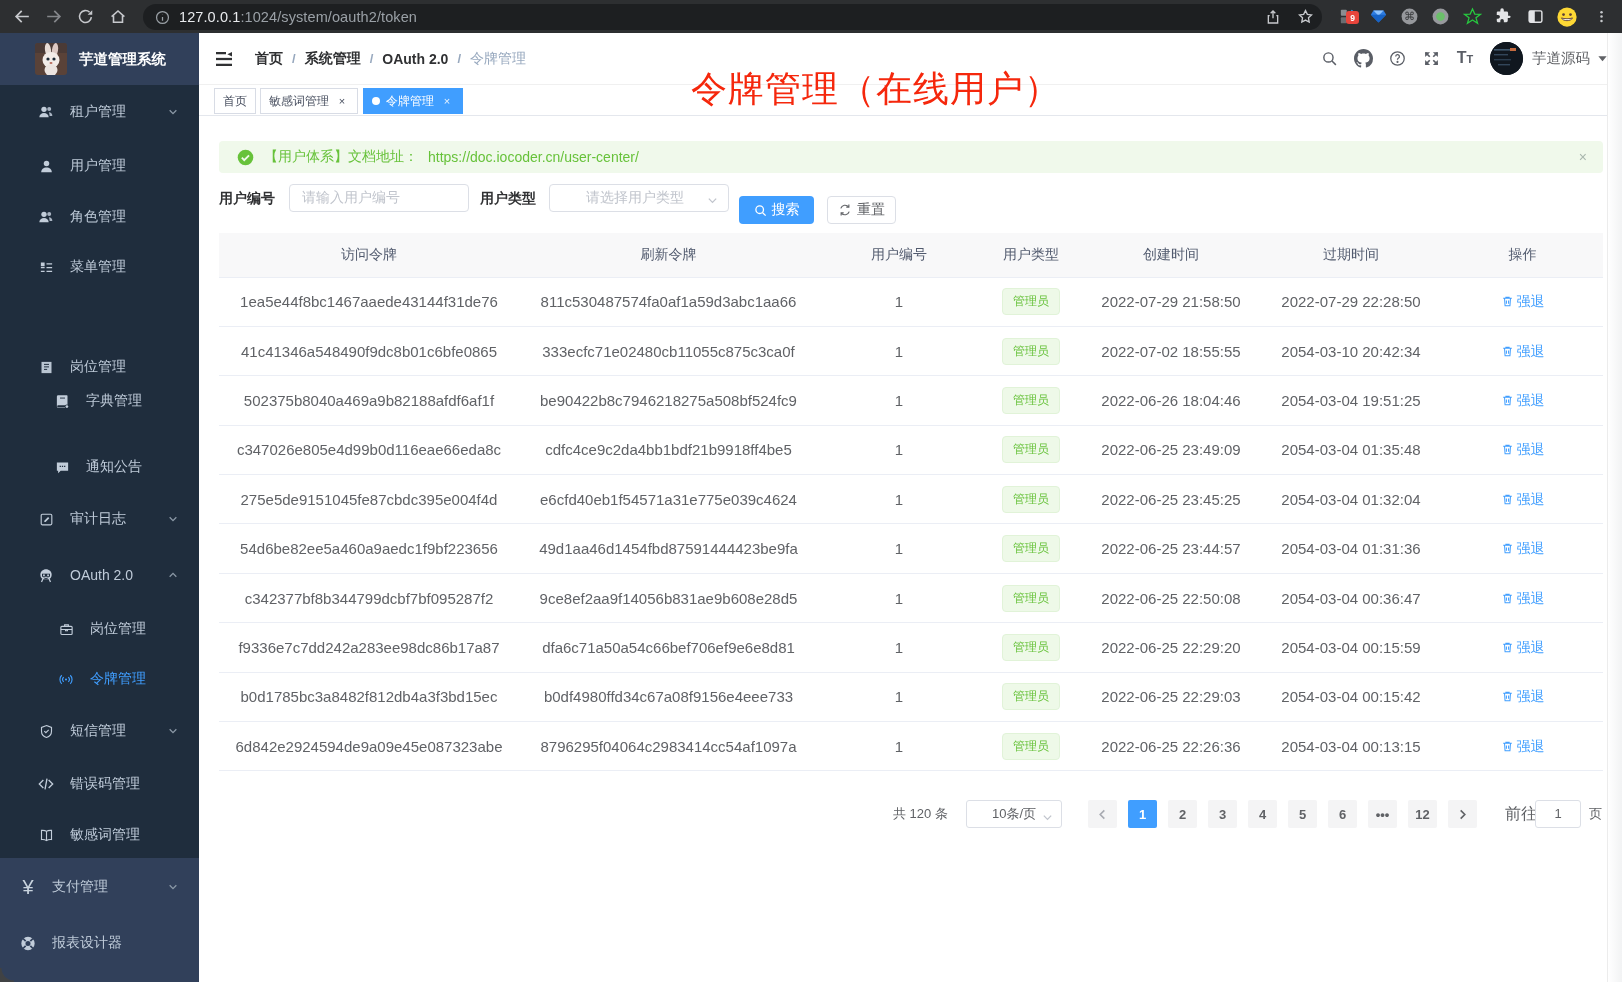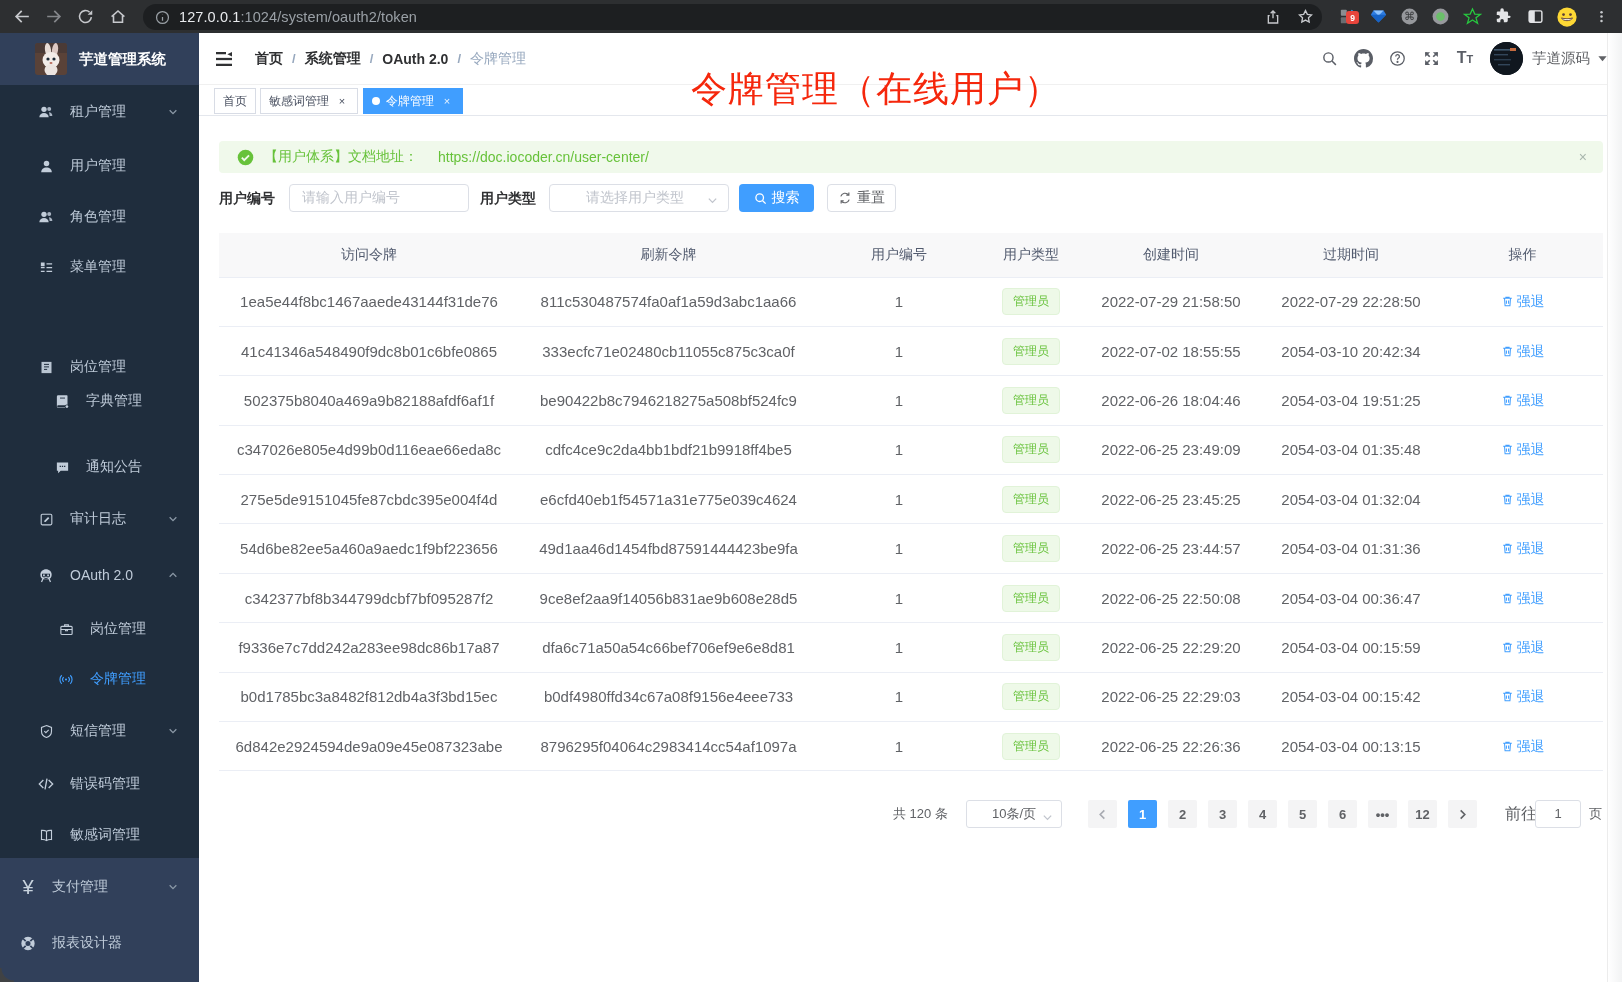--- a/index.html
+++ b/index.html
@@ -56,21 +56,21 @@
   #anno { position:absolute; left:691px; top:65px; color:#f5270c; font-size:36px; letter-spacing:1px; z-index:50; }
 
   
   #alert { position:absolute; left:219px; top:141px; width:1384px; height:32px; background:#f0f9eb; border-radius:4px; display:flex; align-items:center; color:#67c23a; font-size:14px; }
   #alert .ok { margin-left:18px; margin-right:10px; width:17px; height:17px; }
   #alert .x { position:absolute; right:16px; color:#a8b6ad; font-size:14px; }
 
   .flabel { position:absolute; top:184px; height:28px; line-height:28px; font-size:14px; font-weight:bold; color:#303133; }
   .finput { position:absolute; top:184px; height:28px; border:1px solid #dcdfe6; border-radius:4px; background:#fff; font-size:14px; color:#c0c4cc; display:flex; align-items:center; padding:0 12px; }
   .fsel .car { position:absolute; right:10px; top:10px; }
-  .fbtn { position:absolute; top:184px; height:28px; border-radius:4px; font-size:14px; display:flex; align-items:center; justify-content:center; }
+  .fbtn { position:absolute; top:196px; height:28px; border-radius:4px; font-size:14px; display:flex; align-items:center; justify-content:center; }
   #btn-search { left:739px; width:75px; background:#409eff; color:#fff; }
   #btn-reset { left:827px; width:69px; background:#fff; border:1px solid #dcdfe6; color:#606266; }
   .fbtn svg { margin-right:5px; }
 
   
   #tbl { position:absolute; left:219px; top:233px; width:1384px; border-collapse:collapse; table-layout:fixed; font-size:14px; }
   #tbl th { background:#f8f8f9; color:#515a6e; font-weight:normal; height:44px; border-bottom:1px solid #ebeef5; text-align:center; padding:0; }
   #tbl td { color:#606266; height:49.4px; border-bottom:1px solid #ebeef5; text-align:center; padding:0; font-size:15px; }
   .gtag { display:inline-block; background:#eef9e8; border:1px solid #e1f3d8; color:#67c23a; border-radius:4px; font-size:12px; height:27px; line-height:25px; padding:0 10px; }
   .kick { color:#409eff; font-size:14px; white-space:nowrap; }
@@ -450,21 +450,21 @@
   <div class="tag on" style="left:164px;"><span class="dot"></span>令牌管理<span class="x">×</span></div>
 </div>
 <div id="anno">令牌管理（在线用户）</div>
 <div id="content">
   <div id="alert">
     <svg class="ok" viewBox="0 0 24 24">
         <circle cx="12" cy="12" r="11" fill="#67c23a"></circle>
         <path d="M6.8 12.3l3.4 3.4 6.8-6.8" fill="none" stroke="#f0f9eb" stroke-width="2.6"></path>
       </svg>
     <span>【用户体系】文档地址：</span>
-      <span style="margin-left:20px;">https://doc.iocoder.cn/user-center/</span>
+      <span style="margin-left:10px;">https://doc.iocoder.cn/user-center/</span>
     <span class="x">×</span>
   </div>
 
   <div class="flabel" style="left:219px;">用户编号</div>
   <div class="finput" style="left:289px;width:180px;">请输入用户编号</div>
   <div class="flabel" style="left:480px;">用户类型</div>
   <div class="finput fsel" style="left:549px;width:180px;padding-left:36px;">请选择用户类型
     <svg class="car" width="11" height="11" viewBox="0 0 12 12" fill="none" stroke="#c0c4cc" stroke-width="1.4">
         <path d="M2 4l4 4 4-4"></path>
       </svg>

